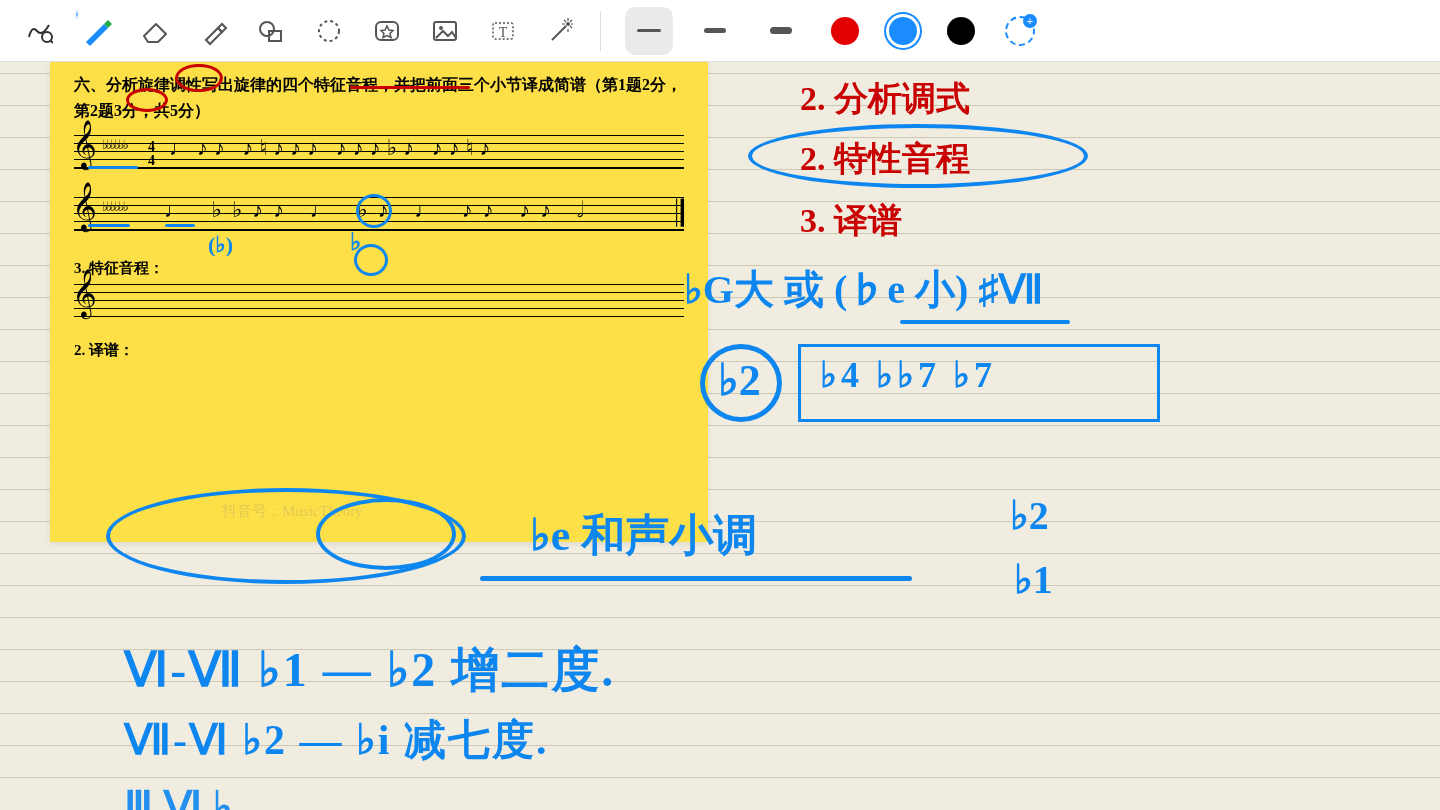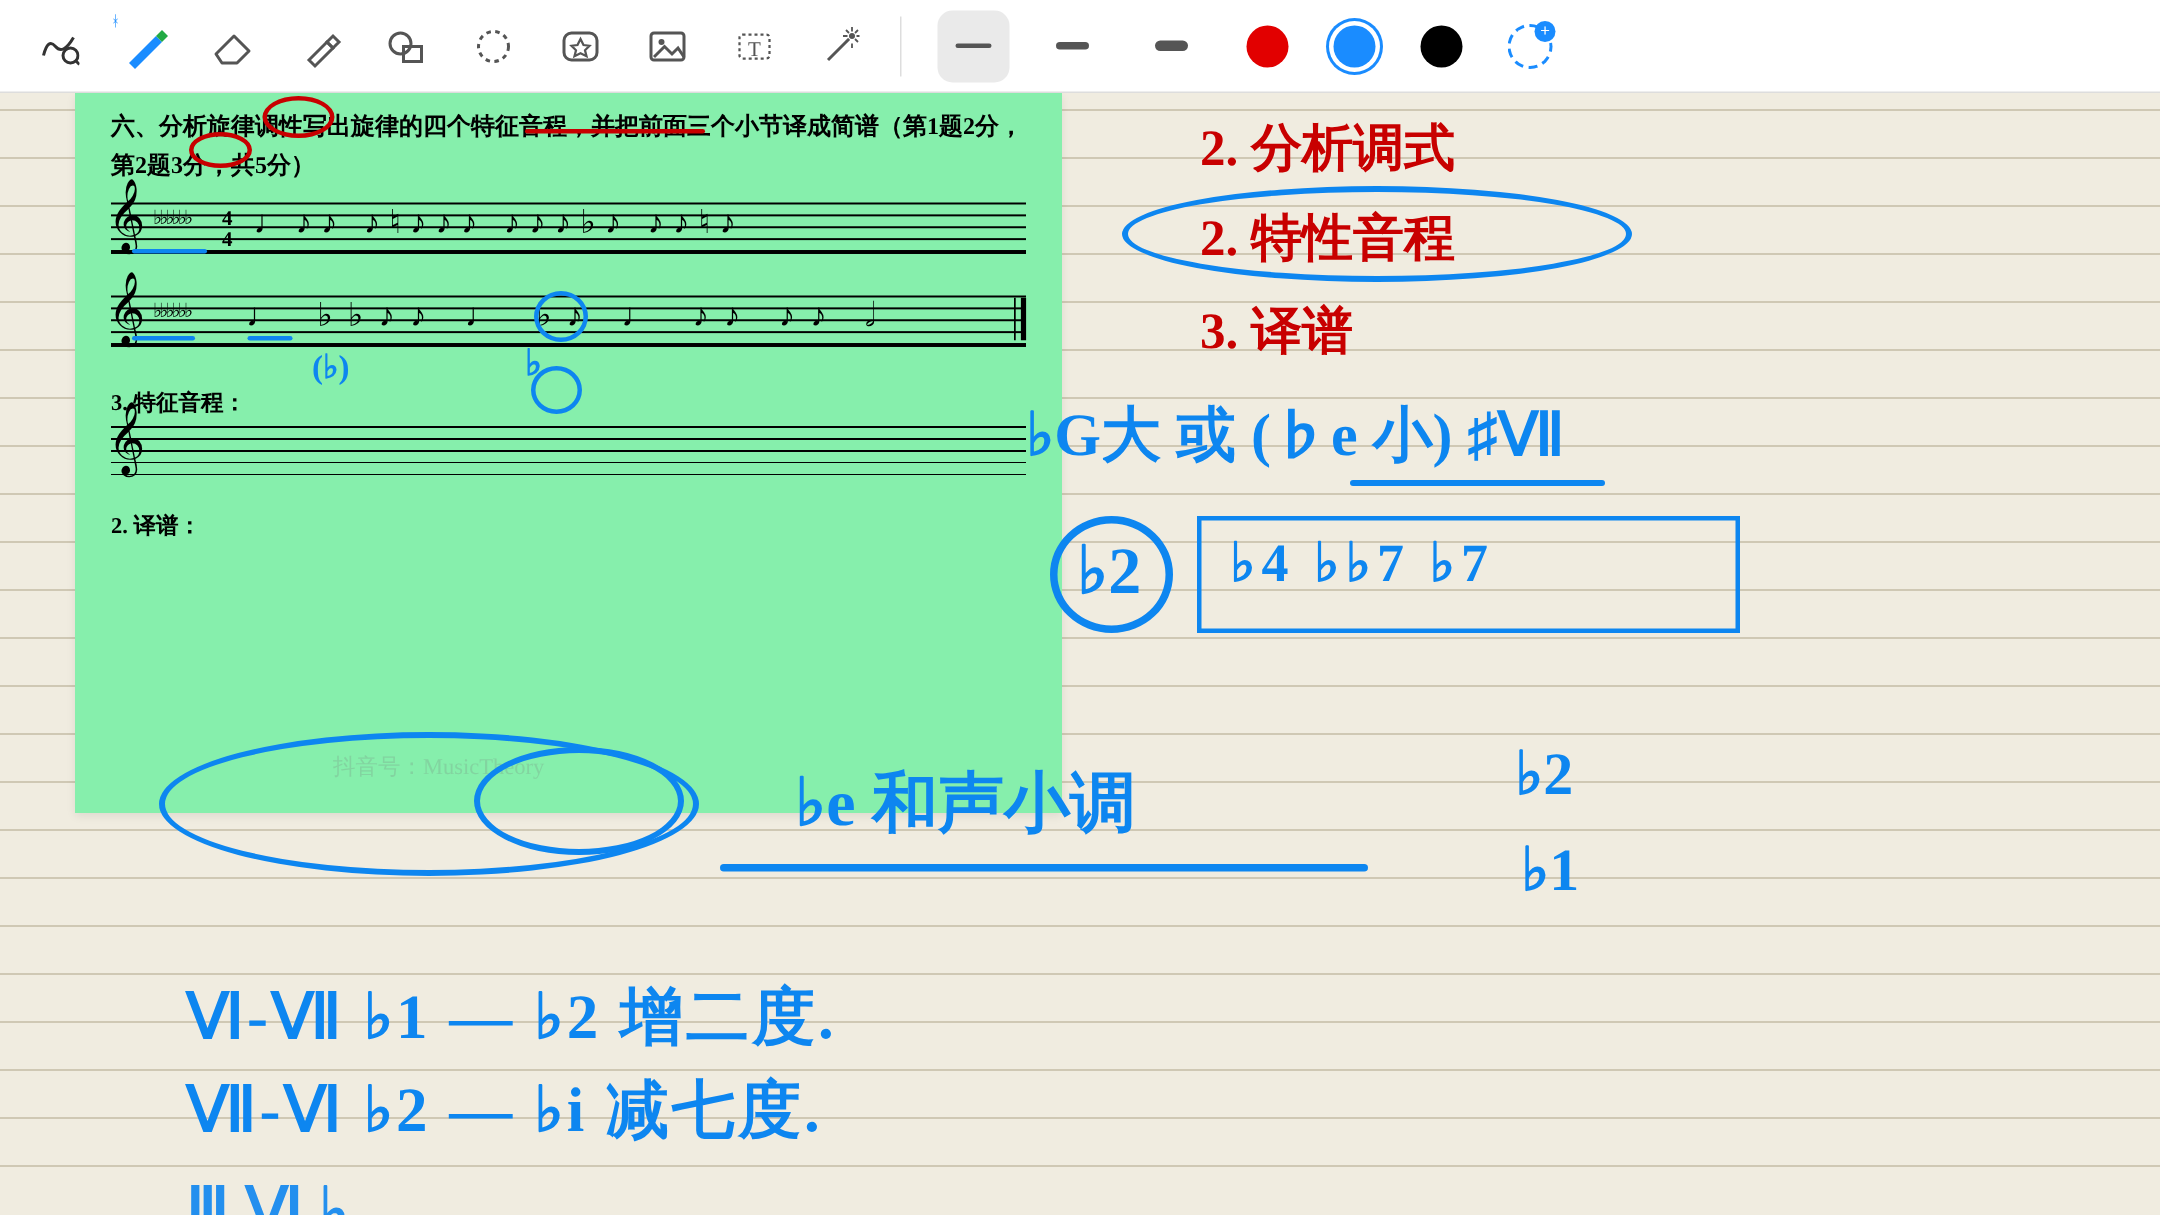--- a/index.html
+++ b/index.html
@@ -107,21 +107,21 @@
       to bottom,
       transparent 0, transparent 31px,
       #cfc8b4 31px, #cfc8b4 32px
     );
     background-position: 0 -20px;
   }
   .worksheet {
     position: absolute;
     left: 50px; top: 0;
     width: 658px; height: 480px;
-    background: #86efac;
+    background: #fde047;
     box-shadow: 0 2px 6px rgba(0,0,0,0.08);
     padding: 10px 24px 20px 24px;
     font-family: "SimSun","Songti SC",serif;
     font-size: 16px;
     color: #000;
   }
   .ws-title { line-height: 1.6; margin-bottom: 10px; font-weight: 600;}
   .staff {
     height: 40px;
     margin: 12px 0 22px 0;
@@ -354,17 +354,17 @@
   <div class="box" style="left:798px; top:282px; width:362px; height:78px;"></div>
   <span class="ink blue" style="left:820px; top:292px; font-size:36px; letter-spacing:4px">♭4    ♭♭7    ♭7</span>
 
   <div class="ellipse" style="left:106px; top:426px; width:360px; height:96px;"></div>
   <div class="ellipse" style="left:316px; top:436px; width:140px; height:72px;"></div>
   <span class="ink blue" style="left:530px; top:444px; font-size:44px">♭e 和声小调</span>
   <div class="underline-blue" style="left:480px; top:514px; width:432px; height:5px"></div>
   <span class="ink blue" style="left:1010px; top:430px; font-size:40px">♭2</span>
   <span class="ink blue" style="left:1014px; top:494px; font-size:40px">♭1</span>
 
-  <span class="ink blue" style="left:124px; top:588px; font-size:42px; letter-spacing:2px">Ⅵ-Ⅶ   ♭1 — ♭2     增二度.</span>
+  <span class="ink blue" style="left:124px; top:576px; font-size:48px; letter-spacing:2px">Ⅵ-Ⅶ   ♭1 — ♭2     增二度.</span>
   <span class="ink blue" style="left:124px; top:650px; font-size:42px; letter-spacing:2px">Ⅶ-Ⅵ   ♭2 — ♭i     减七度.</span>
   <span class="ink blue" style="left:124px; top:720px; font-size:42px; opacity:.9">Ⅲ   Ⅵ   ♭</span>
 
 </div>
 
 </body></html>

